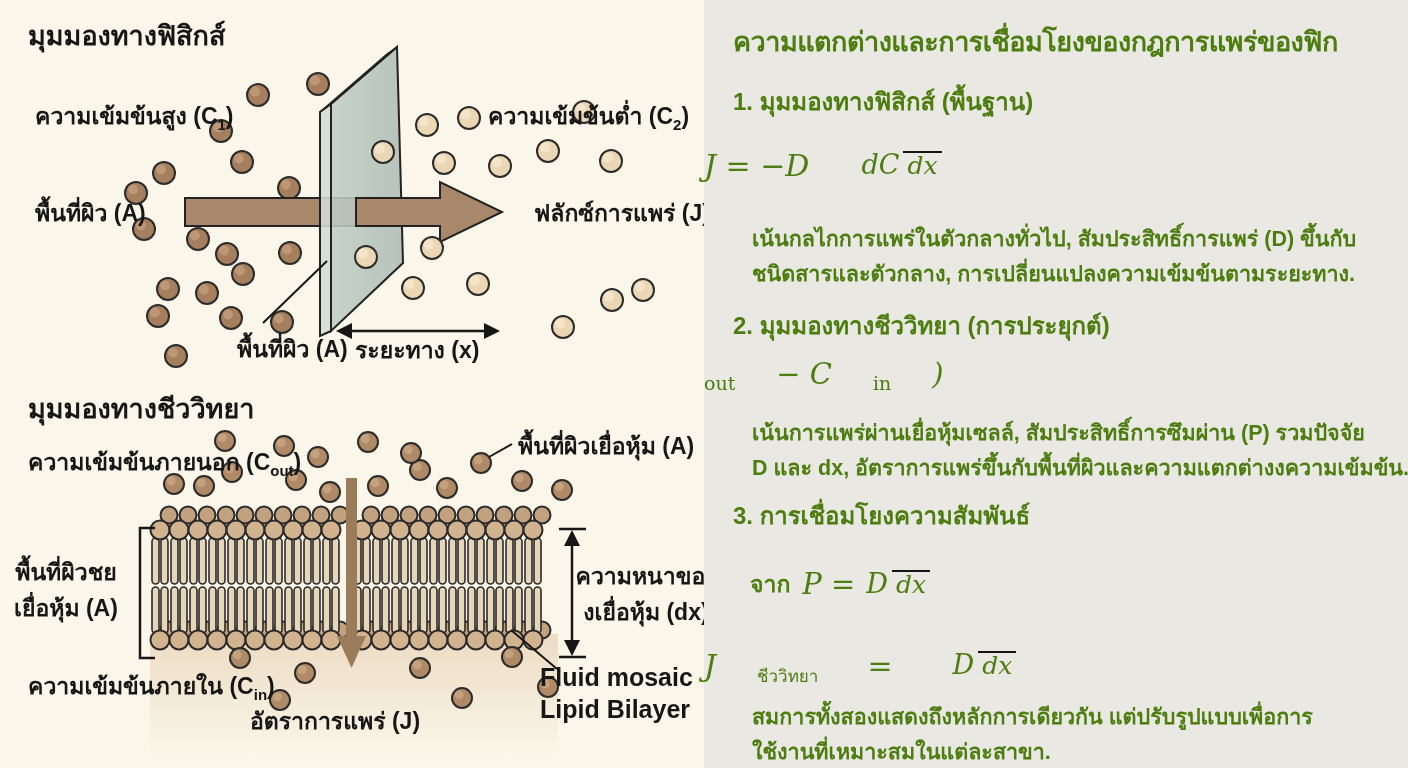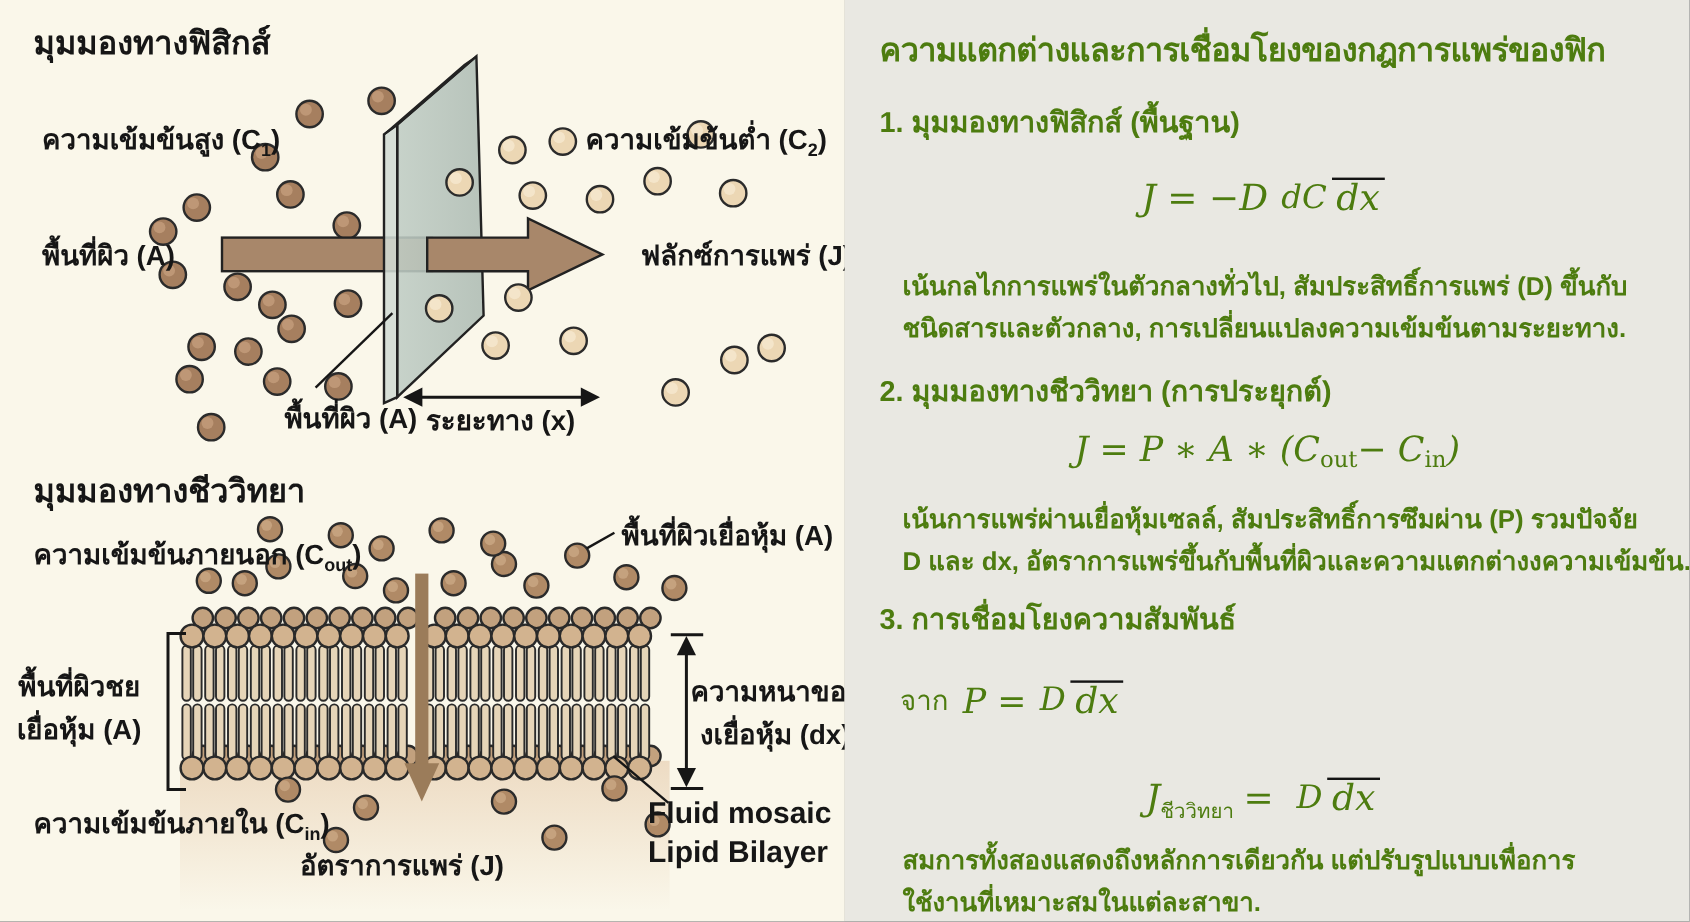--- a/index.html
+++ b/index.html
@@ -14,31 +14,31 @@
   .t-title{font-size:27px;font-weight:700;}
   .t-lbl{font-size:23px;font-weight:700;}
   .t-sub{font-size:15px;font-weight:700;}
   .t-latin{font-size:25px;font-weight:700;}
   
   #panel-right{position:absolute;left:704px;top:0;width:704px;height:768px;background:#e9e8e2;color:#4d7c0f;}
   #panel-right .blk{position:absolute;left:0;width:704px;}
   .rp-title{top:20px;padding-left:29px;font-size:27px;font-weight:700;letter-spacing:-0.5px;}
   .sec-head{padding-left:29px;font-size:24px;font-weight:700;}
   .desc{padding-left:48px;padding-right:8px;font-size:21.5px;font-weight:600;line-height:35px;}
-  .eq-row{display:flex;align-items:center;justify-content:center;}
+  .eq-row{display:flex;align-items:center;gap:41px;}
   .math{font-family:"DejaVu Serif","Liberation Serif",serif;font-style:italic;}
   .m30{font-size:30px;}
   .m29{font-size:29px;}
   .msub{font-family:"DejaVu Serif","Liberation Serif",serif;font-style:normal;font-size:19px;position:relative;top:9px;}
   .msub-thai{font-family:"Liberation Sans","DejaVu Sans",sans-serif;font-style:normal;font-weight:400;font-size:17px;position:relative;top:10px;}
   .frac{display:inline-flex;flex-direction:row;align-items:center;vertical-align:middle;margin:0 7px;line-height:1.05;}
   .frac .num{padding:0 4px;font-size:27px;}
-  .frac .den{border-top:2.5px solid #141414;padding:0 4px;font-size:30px;}
+  .frac .den{border-top:2.5px solid #141414;padding:0 4px;font-size:25px;}
   .from-row{display:flex;align-items:center;padding-left:46px;}
-  .thai-inline{font-size:23px;font-weight:400;}
+  .thai-inline{font-size:23px;font-weight:700;}
   .gap-r{margin-right:12px;}.gap-l{margin-left:12px;}
 </style>
 </head>
 <body>
 
 <div id="stage">
 
   <div id="panel-left">
 
     <svg id="svg-physics" width="704" height="384" viewBox="0 0 704 384">
@@ -416,21 +416,20 @@
         <span class="den">dx</span>
       </span>
     </div>
     <div class="blk desc" style="top:222px">
       <div>เน้นกลไกการแพร่ในตัวกลางทั่วไป, สัมประสิทธิ์การแพร่ (D) ขึ้นกับ</div>
       <div>ชนิดสารและตัวกลาง,  การเปลี่ยนแปลงความเข้มข้นตามระยะทาง.</div>
     </div>
 
     <div class="blk sec-head" style="top:306px">2. มุมมองทางชีววิทยา (การประยุกต์)</div>
     <div class="blk eq-row" style="top:348px;height:52px">
-      <span class="math m29">J = P ∗ A ∗ (C</span>
         <span class="msub">out</span>
         <span class="math m29"> − C</span>
         <span class="msub">in</span>
         <span class="math m29">)</span>
     </div>
     <div class="blk desc" style="top:416px">
       <div>เน้นการแพร่ผ่านเยื่อหุ้มเซลล์, สัมประสิทธิ์การซึมผ่าน (P) รวมปัจจัย</div>
       <div>D และ dx, อัตราการแพร่ขึ้นกับพื้นที่ผิวและความแตกต่างงความเข้มข้น.</div>
     </div>
 

